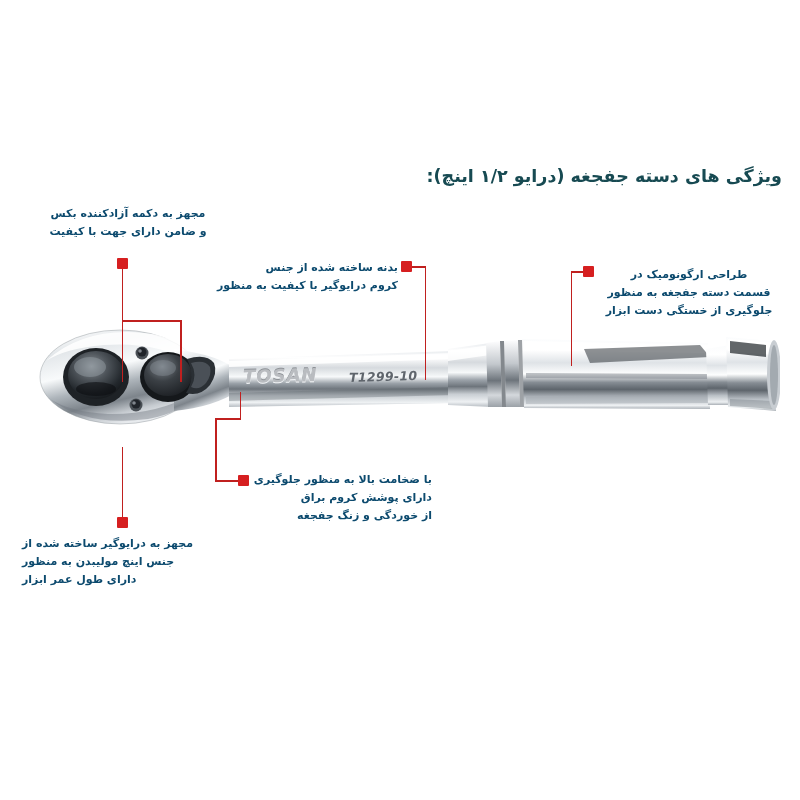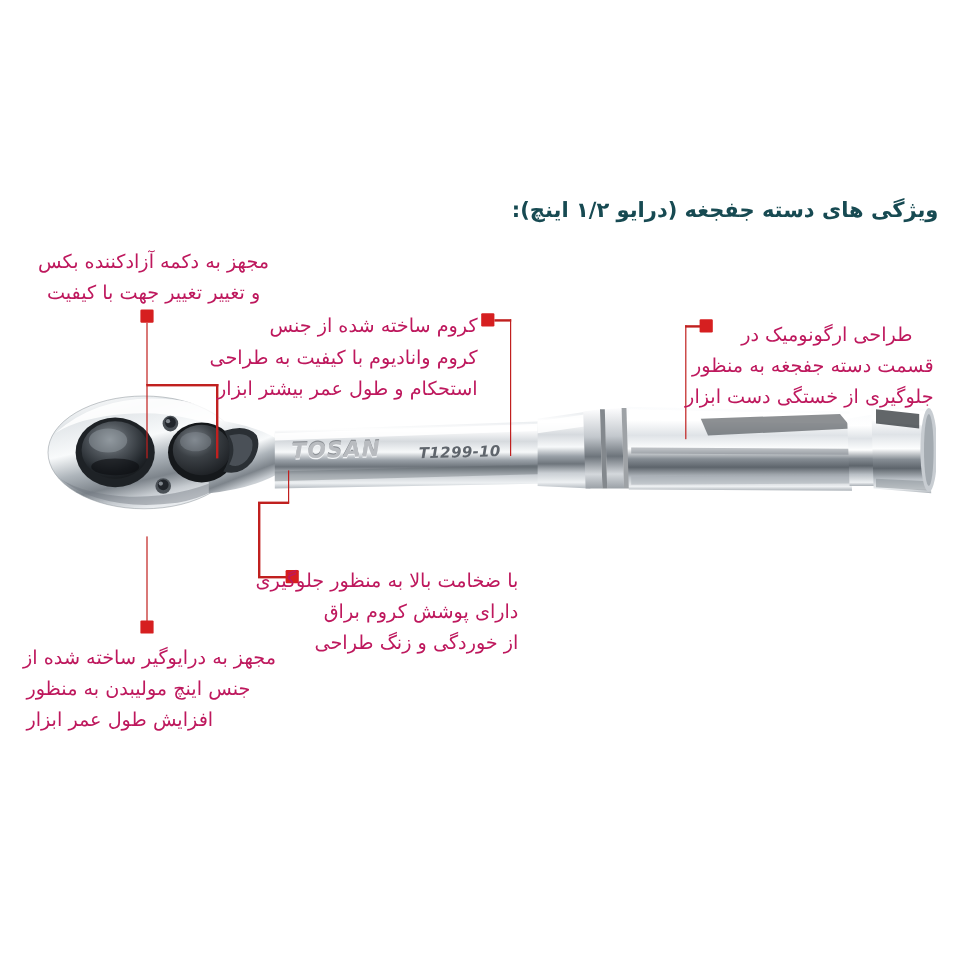--- a/index.html
+++ b/index.html
@@ -31,24 +31,24 @@
     letter-spacing: 0;
     color: #174a52;
     line-height: 1.35;
     white-space: nowrap;
   }
 
   
   .callout {
     position: absolute;
     direction: rtl;
-    color: #be185d;
-    font-size: 16px;
+    color: #0c4a6e;
+    font-size: 11px;
     line-height: 1.62;
-    font-weight: 400;
+    font-weight: 700;
   }
   .callout .ln { display: block; white-space: nowrap; }
 
   .c-topleft   { left: 22px;  top: 158px; width: 212px; text-align: center; }
   .c-topmid    { left: 240px; top: 212px; width: 158px; text-align: right; }
   .c-topright  { left: 600px; top: 219px; width: 178px; text-align: center; }
   .c-botmid    { left: 250px; top: 424px; width: 182px; text-align: right; }
   .c-botleft   { left: 22px;  top: 488px; width: 208px; text-align: left; }
 
   
@@ -298,40 +298,39 @@
   <div class="line v l5a"></div>
 
   <div class="marker m1"></div>
   <div class="marker m2"></div>
   <div class="marker m3"></div>
   <div class="marker m4"></div>
   <div class="marker m5"></div>
 
   <div class="callout c-topleft">
     <span class="ln">مجهز به دکمه آزادکننده بکس</span>
-    <span class="ln">و تغییر تغییر جهت با کیفیت</span>
+    <span class="ln">و ضامن دارای جهت با کیفیت</span>
   </div>
 
   <div class="callout c-topmid">
-    <span class="ln">کروم ساخته شده از جنس</span>
-    <span class="ln">کروم وانادیوم با کیفیت به طراحی</span>
-    <span class="ln">استحکام و طول عمر بیشتر ابزار</span>
+    <span class="ln">بدنه ساخته شده از جنس</span>
+    <span class="ln">کروم درایوگیر با کیفیت به منظور</span>
   </div>
 
   <div class="callout c-topright">
     <span class="ln">طراحی ارگونومیک در</span>
     <span class="ln">قسمت دسته جفجغه به منظور</span>
     <span class="ln">جلوگیری از خستگی دست ابزار</span>
   </div>
 
   <div class="callout c-botmid">
     <span class="ln">با ضخامت بالا به منظور جلوگیری</span>
     <span class="ln">دارای پوشش کروم براق</span>
-    <span class="ln">از خوردگی و زنگ طراحی</span>
+    <span class="ln">از خوردگی و زنگ جفجغه</span>
   </div>
 
   <div class="callout c-botleft">
     <span class="ln">مجهز به درایوگیر ساخته شده از</span>
     <span class="ln">جنس اینچ مولیبدن به منظور</span>
-    <span class="ln">افزایش طول عمر ابزار</span>
+    <span class="ln">دارای طول عمر ابزار</span>
   </div>
 
 </div>
 
 </body></html>

